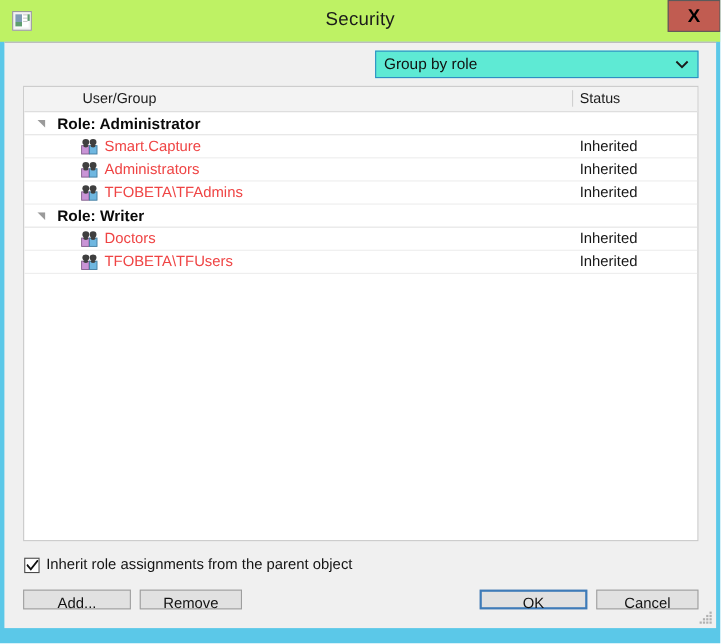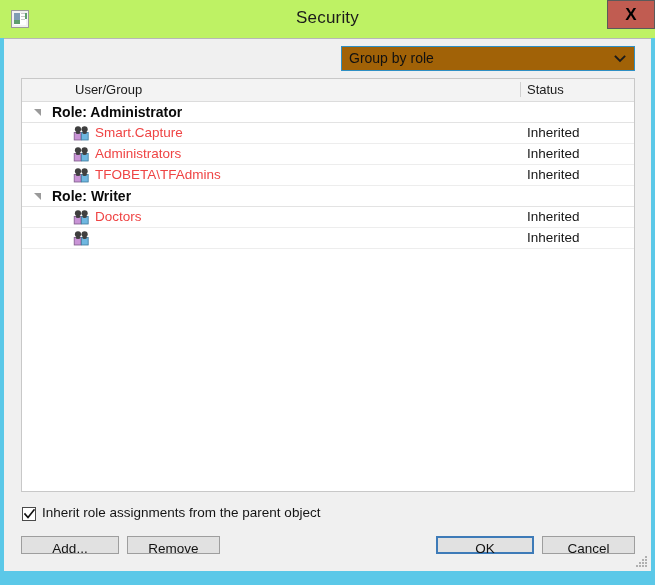--- a/index.html
+++ b/index.html
@@ -92,21 +92,21 @@
     box-sizing: border-box;
   }
 
   
   .combo {
     position: absolute;
     left: 337px;
     top: 7px;
     width: 294px;
     height: 25px;
-    background: #a16207;
+    background: #5eead4;
     border: 1px solid #2e8fc4;
     box-sizing: border-box;
     cursor: pointer;
   }
   .combo-text {
     position: absolute;
     left: 7px;
     top: 3px;
     font-size: 14px;
     color: #111111;
@@ -402,20 +402,21 @@
           <span class="item-icon">
             <svg width="17" height="15" viewBox="0 0 17 15">
               <ellipse cx="5" cy="3.2" rx="3.1" ry="2.9" fill="#3f3f3f"></ellipse>
               <ellipse cx="11.6" cy="3.2" rx="3.1" ry="2.9" fill="#3f3f3f"></ellipse>
               <rect x="1.2" y="6.4" width="6.8" height="7.6" fill="#c994d6" stroke="#7d5b89" stroke-width="0.8"></rect>
               <rect x="8.4" y="6.4" width="6.8" height="7.6" fill="#6fb7e0" stroke="#3f7a9e" stroke-width="0.8"></rect>
               <ellipse cx="5" cy="6.6" rx="2.3" ry="1.5" fill="#3f3f3f"></ellipse>
               <ellipse cx="11.6" cy="6.6" rx="2.3" ry="1.5" fill="#3f3f3f"></ellipse>
             </svg>
           </span>
+          <span class="item-label">TFOBETA\TFUsers</span>
           <span class="item-status">Inherited</span>
         </div>
 
       </div>
     </div>
 
     <div class="inherit-row">
       <span class="chk">
         <svg width="11" height="11" viewBox="0 0 11 11">
           <path d="M1 5 L4 8.5 L10 1" fill="none" stroke="#111111" stroke-width="1.7" stroke-linecap="square"></path>

